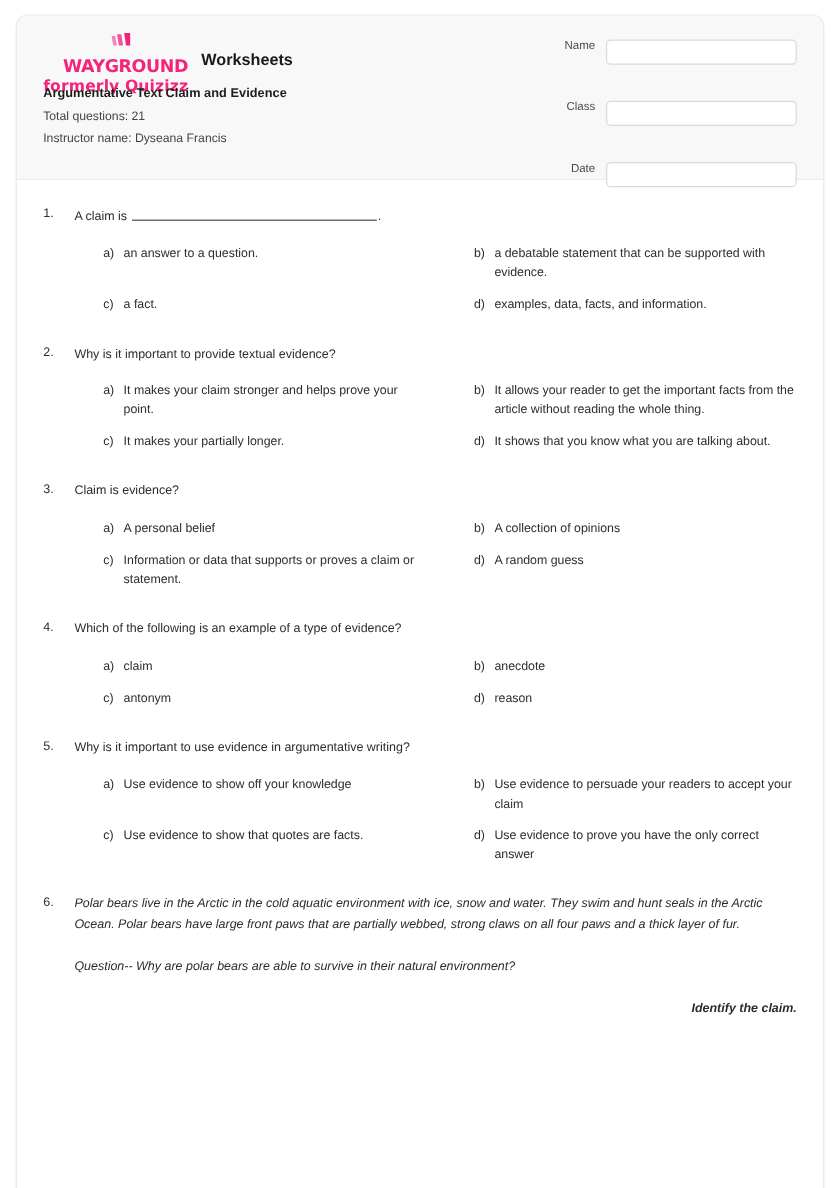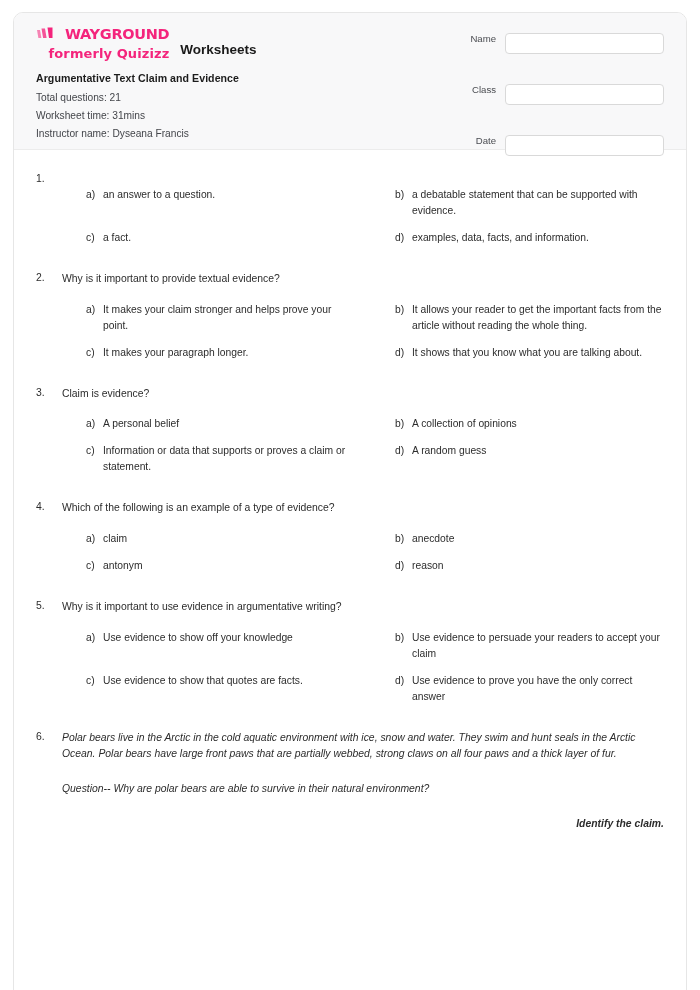--- a/index.html
+++ b/index.html
@@ -45,21 +45,23 @@
     height: 30px;
   }
   .logo-block {
     display: flex;
     flex-direction: column;
     align-items: flex-end;
     line-height: 1;
   }
   .logo-top {
     display: flex;
+    align-items: center;
     gap: 3px;
+    flex-direction: column;
   }
   .logo-mark {
     display: block;
   }
   .logo-word {
     font-family: "DejaVu Sans", sans-serif;
     font-size: 14.5px;
     font-weight: bold;
     letter-spacing: -0.3px;
     color: #f4247c;
@@ -216,21 +218,20 @@
           <span class="logo-word">WAYGROUND</span>
         </div>
         <div class="logo-sub">formerly Quizizz</div>
       </div>
       <div class="worksheets-label">Worksheets</div>
     </div>
 
     <div class="meta">
       <div class="title">Argumentative Text Claim and Evidence</div>
       <div class="line">Total questions: 21</div>
-      <div class="line">Worksheet time: 31mins</div>
       <div class="line">Instructor name: Dyseana Francis</div>
     </div>
 
     <div class="fields">
       <div class="field-row">
         <span class="field-label">Name</span>
         <div class="field-box"></div>
       </div>
       <div class="field-row">
         <span class="field-label">Class</span>
@@ -241,20 +242,21 @@
         <div class="field-box"></div>
       </div>
     </div>
   </div>
 
   <div class="qbody">
 
     <div class="question">
       <div class="qnum">1.</div>
       <div class="qmain">
+        <div class="qtext"><span>A claim is </span><span class="blankline"></span><span>.</span></div>
         <div class="options">
           <div class="opt">
             <span class="opt-letter">a)</span>
             <span class="opt-text">an answer to a question.</span>
           </div>
           <div class="opt">
             <span class="opt-letter">b)</span>
             <span class="opt-text">a debatable statement that can be supported with evidence.</span>
           </div>
           <div class="opt">
@@ -277,21 +279,21 @@
           <div class="opt">
             <span class="opt-letter">a)</span>
             <span class="opt-text">It makes your claim stronger and helps prove your point.</span>
           </div>
           <div class="opt">
             <span class="opt-letter">b)</span>
             <span class="opt-text">It allows your reader to get the important facts from the article without reading the whole thing.</span>
           </div>
           <div class="opt">
             <span class="opt-letter">c)</span>
-            <span class="opt-text">It makes your paragraph longer.</span>
+            <span class="opt-text">It makes your partially longer.</span>
           </div>
           <div class="opt">
             <span class="opt-letter">d)</span>
             <span class="opt-text">It shows that you know what you are talking about.</span>
           </div>
         </div>
       </div>
     </div>
 
     <div class="question">

